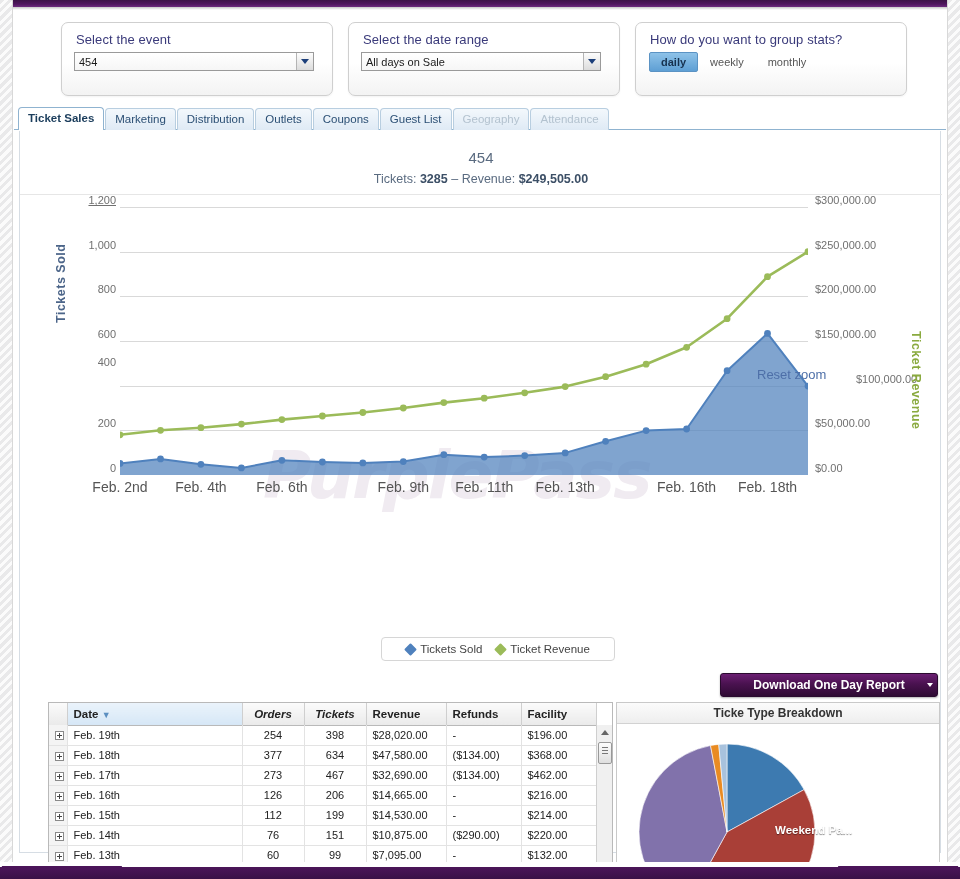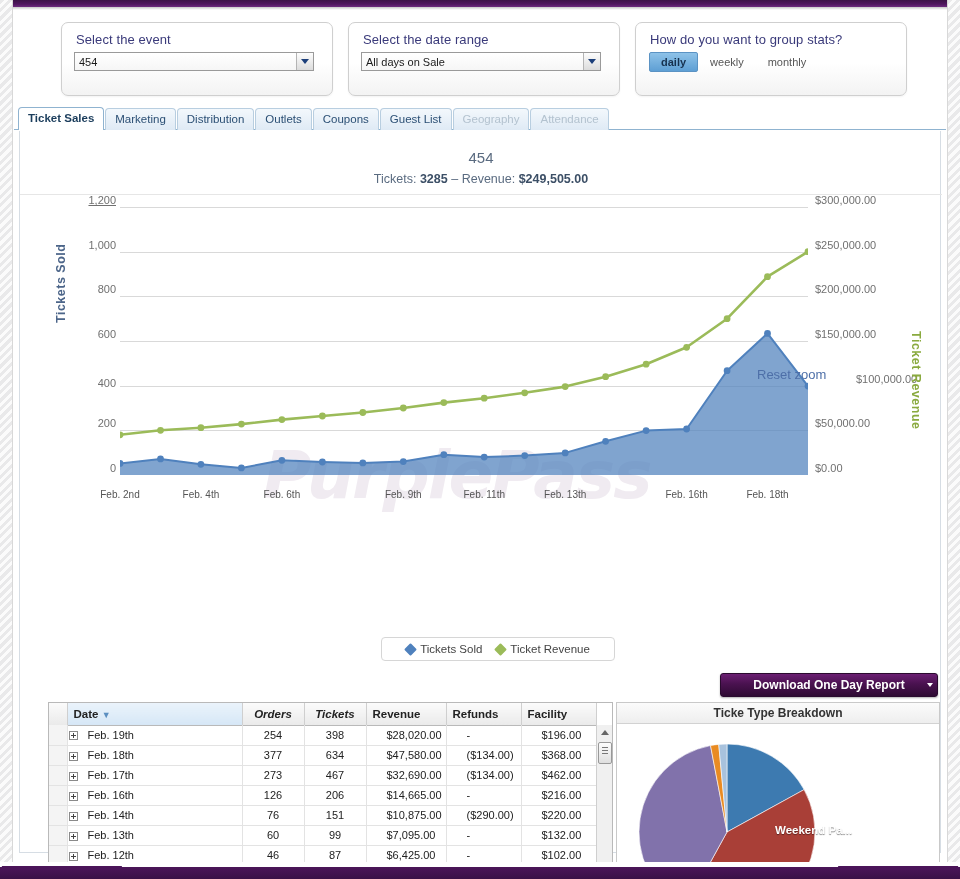--- a/index.html
+++ b/index.html
@@ -192,21 +192,21 @@
     transform: rotate(-90deg); transform-origin: left top;
     letter-spacing: .5px; white-space: nowrap;
   }
   .axis-title-r {
     position: absolute; left: 903px; top: 190px;
     font-size: 12.5px; color: #8aaa3f; font-weight: bold;
     transform: rotate(90deg); transform-origin: left top;
     letter-spacing: .5px; white-space: nowrap;
   }
   .xlabels { position: absolute; left: 100px; top: 338px; width: 688px; height: 16px; }
-  .xlabels div { position: absolute; font-size: 10px; color: #555; transform: translateX(-50%); white-space: nowrap; margin-top: 10px; }
+  .xlabels div { position: absolute; font-size: 14px; color: #555; transform: translateX(-50%); white-space: nowrap; }
   .reset-zoom {
     position: absolute; left: 737px; top: 226px;
     font-size: 13px; color: #4d6fa8;
   }
   .watermark {
     position: absolute; left: 243px; top: 296px;
     font-size: 66px; font-weight: bold; font-style: italic;
     color: #f0ebf1; letter-spacing: -2px;
     font-family: "DejaVu Sans", sans-serif;
     user-select: none; pointer-events: none;
@@ -254,21 +254,21 @@
     border-right: 1px solid #cfcfcf;
     border-bottom: 1px solid #b9b9b9;
     font-size: 11.5px; color: #222; text-align: left;
     padding: 5px 6px; height: 22px; font-weight: bold;
   }
   table.grid th.sorted { background: linear-gradient(to bottom, #eaf3fb, #d6e7f6); }
   table.grid th.num { text-align: center; font-style: italic; }
   table.grid td {
     border-right: 1px solid #e3e3e3;
     border-bottom: 1px solid #e3e3e3;
-    font-size: 11px; padding: 3px 20px; height: 20px; color: #222;
+    font-size: 11px; padding: 3px 6px; height: 20px; color: #222;
   }
   td.c { text-align: center; }
   td.rev { color: #2e9b4e; }
   td.ref { color: #b33a3a; }
   td.exp { width: 18px; text-align: center; background: #f4f4f4; border-right: 1px solid #d4d4d4; }
   .plusbox {
     display: inline-block; width: 9px; height: 9px;
     border: 1px solid #8a8a8a; background: #fff;
     position: relative; vertical-align: middle;
   }
@@ -389,21 +389,21 @@
           <span>Revenue:</span>
           <b>$249,505.00</b>
         </div>
         <div class="chart-topline"></div>
 
         <div class="watermark">PurplePass</div>
 
         <div class="ylabels-l" id="ylabels-left">
             <div style="top: 261px;">0</div>
             <div style="top: 216.333px;">200</div>
-            <div style="top: 176px;">400</div>
+            <div style="top: 155px;">400</div>
             <div style="top: 127px;">600</div>
             <div style="top: 82.3333px;">800</div>
             <div style="top: 37.6667px;">1,000</div>
             <div style="top: -7px; text-decoration: underline;">1,200</div>
           </div>
         <div class="ylabels-r" id="ylabels-right">
             <div style="top: 261px;">$0.00</div>
             <div style="top: 216.333px;">$50,000.00</div>
             <div style="top: 171.667px; margin-left: 41px;">$100,000.00</div>
             <div style="top: 127px;">$150,000.00</div>
@@ -563,20 +563,29 @@
                   <td class="exp"><span class="plusbox"></span></td>
                   <td>Feb. 16th</td>
                   <td class="c">126</td>
                   <td class="c">206</td>
                   <td class="rev">$14,665.00</td>
                   <td class="ref">-</td>
                   <td>$216.00</td>
                 </tr>
                 <tr>
                   <td class="exp"><span class="plusbox"></span></td>
+                  <td>Feb. 15th</td>
+                  <td class="c">112</td>
+                  <td class="c">199</td>
+                  <td class="rev">$14,530.00</td>
+                  <td class="ref">-</td>
+                  <td>$214.00</td>
+                </tr>
+                <tr>
+                  <td class="exp"><span class="plusbox"></span></td>
                   <td>Feb. 14th</td>
                   <td class="c">76</td>
                   <td class="c">151</td>
                   <td class="rev">$10,875.00</td>
                   <td class="ref">($290.00)</td>
                   <td>$220.00</td>
                 </tr>
                 <tr>
                   <td class="exp"><span class="plusbox"></span></td>
                   <td>Feb. 13th</td>

